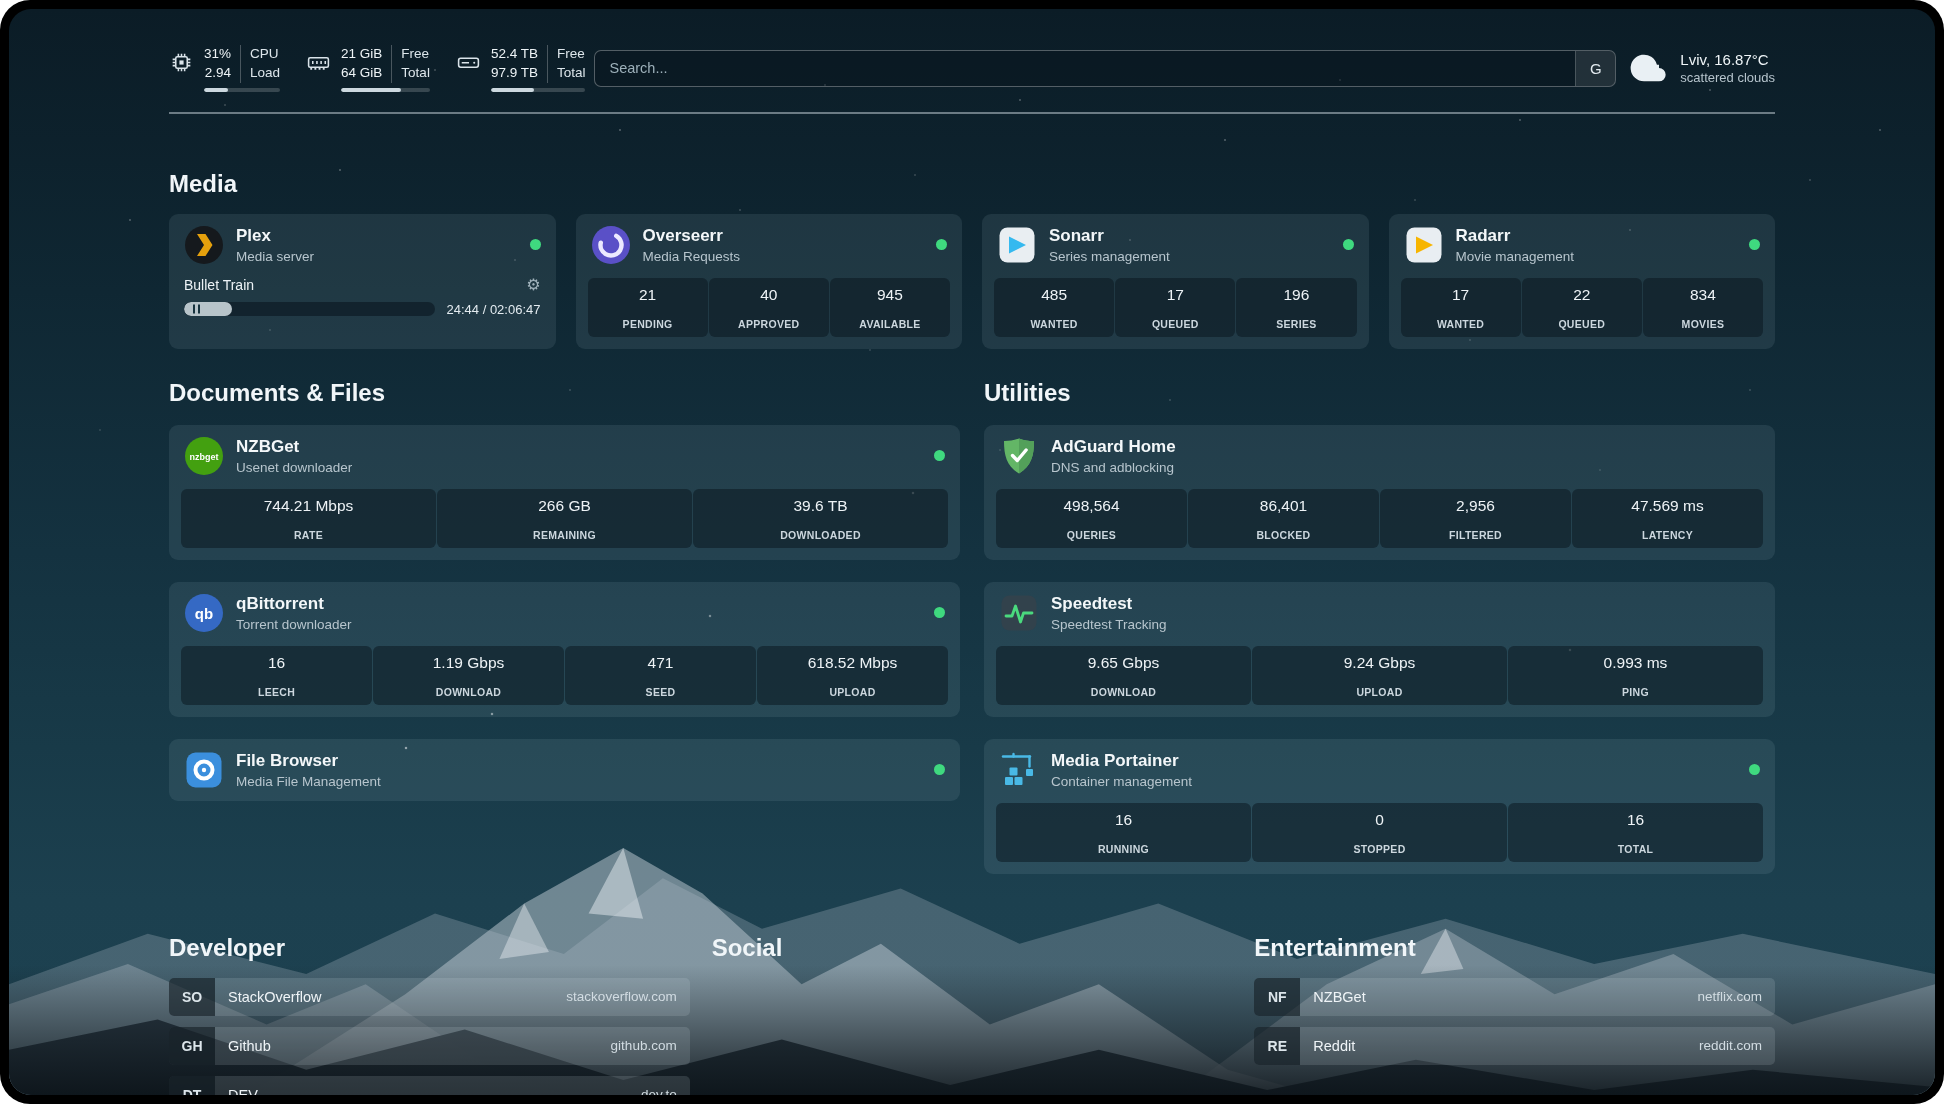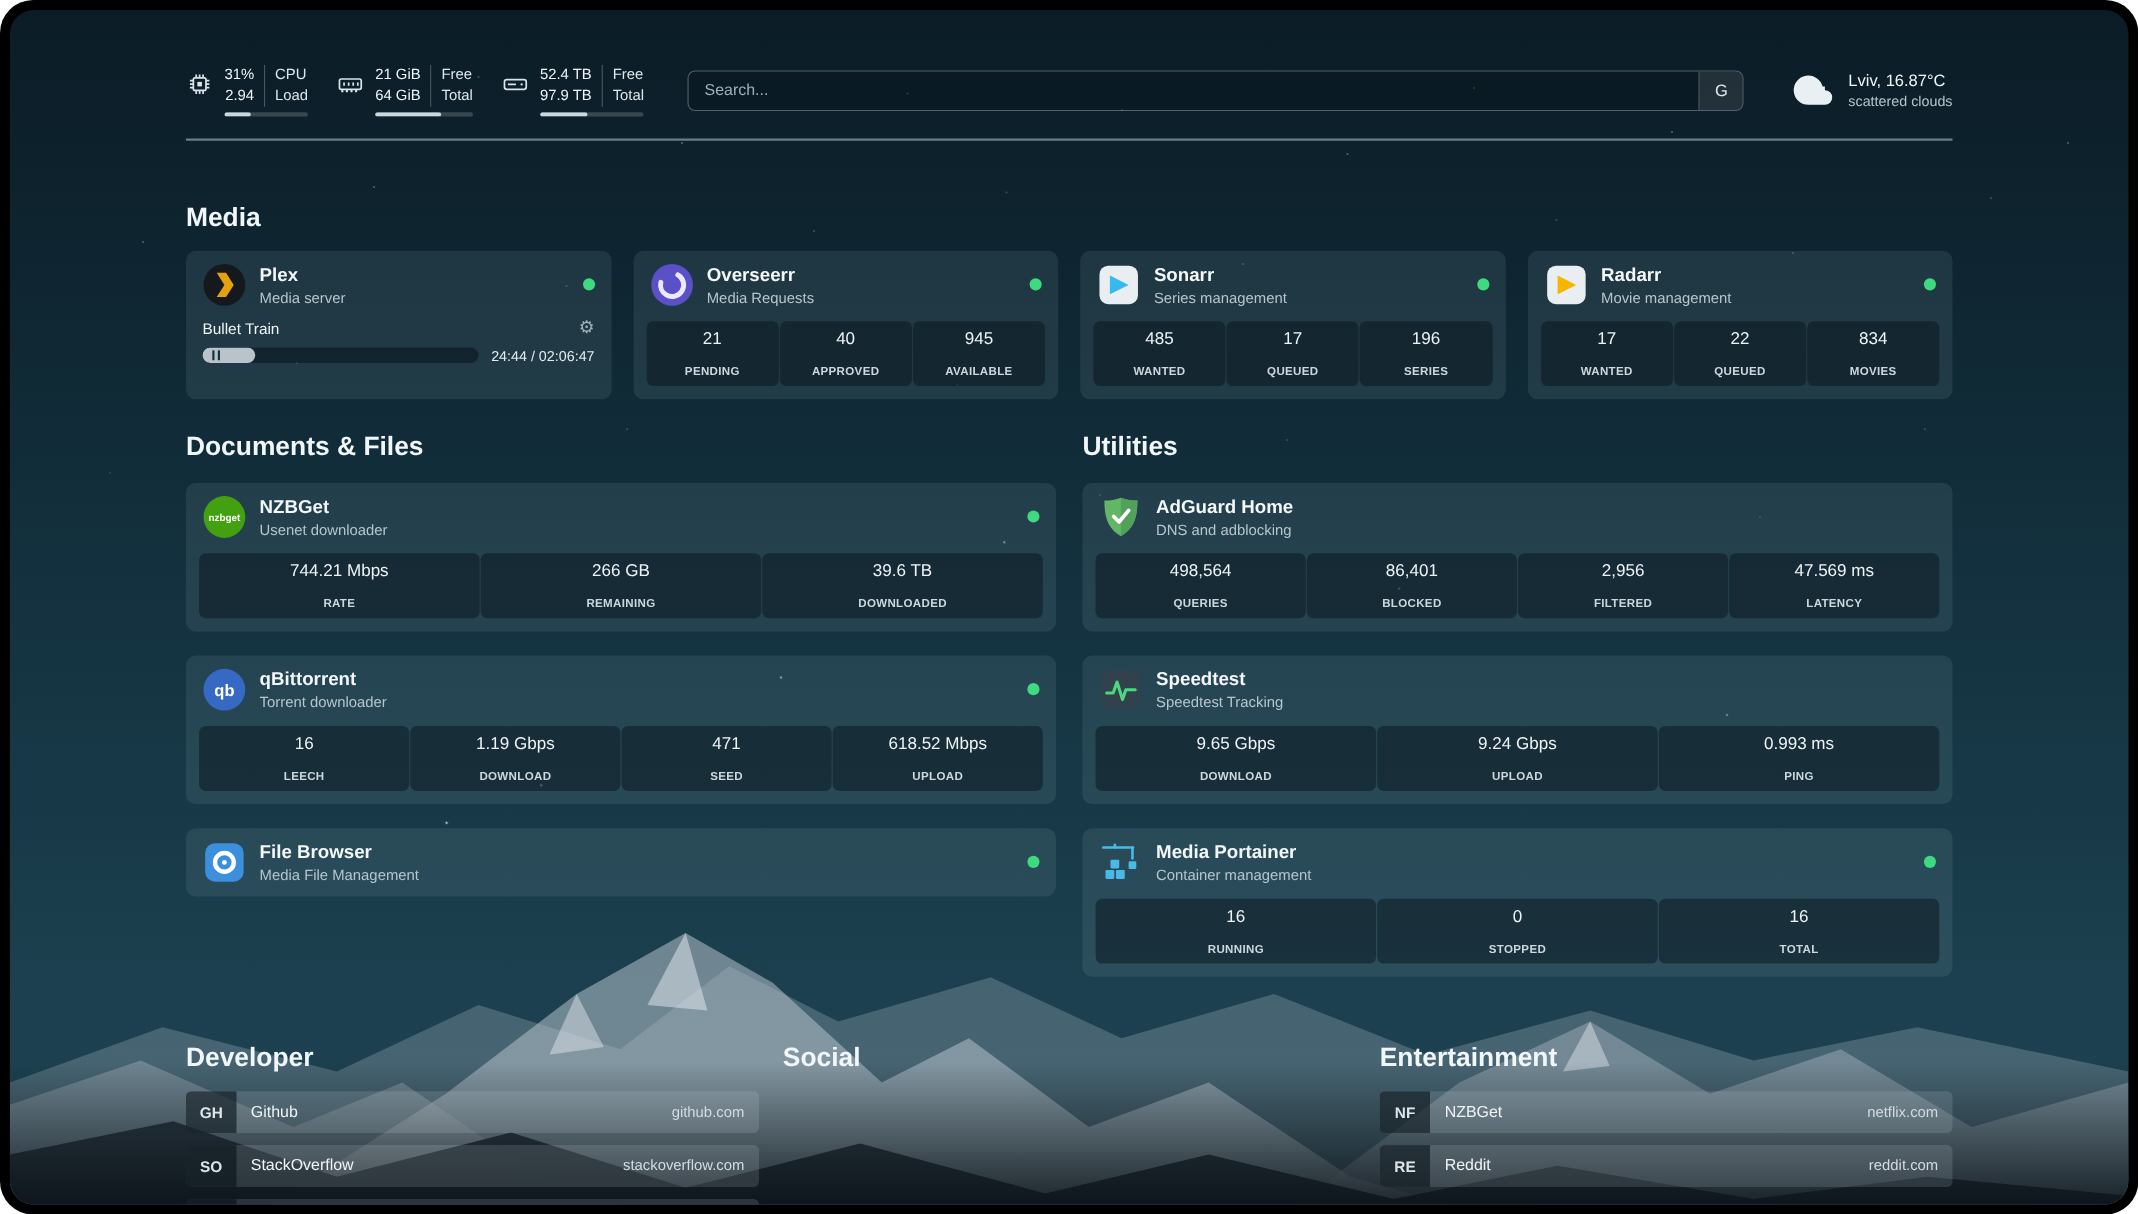--- a/index.html
+++ b/index.html
@@ -29,21 +29,21 @@
       1740px 380px rgba(255,255,255,.18), 90px 420px rgba(255,255,255,.14), 990px 440px rgba(255,255,255,.14),
       1590px 460px rgba(255,255,255,.14),
       482px 704px 1px rgba(255,255,255,.75), 700px 606px 1px rgba(255,255,255,.65),
       396px 738px 1px rgba(255,255,255,.85), 903px 483px 1px rgba(255,255,255,.55),
       1262px 525px 1px rgba(255,255,255,.55), 1560px 640px 1px rgba(255,255,255,.5);
   }
 
   .content { position:relative; z-index:2; height:100%; padding:0 160px; }
 
   
-  .topbar { display:flex; align-items:center; padding-top:50px; gap:40px; }
+  .topbar { display:flex; align-items:center; padding-top:36px; gap:9px; }
   .resources { display:flex; gap:26px; align-items:flex-start; }
   .res { display:flex; gap:10px; align-items:flex-start; }
   .res-icon { margin-top:5px; }
   .res-icon svg { display:block; }
   .res-body { display:flex; flex-direction:column; }
   .res-grid { display:flex; }
   .res-vals { display:flex; flex-direction:column; align-items:flex-end; padding-right:9px; }
   .res-labels { display:flex; flex-direction:column; align-items:flex-start; padding-left:9px; border-left:1px solid rgba(255,255,255,.25); }
   .res-val { font-size:13.5px; color:#eef4f7; line-height:1.4; white-space:nowrap; }
   .res-label { font-size:13.5px; color:#dde6eb; line-height:1.4; white-space:nowrap; }
@@ -550,28 +550,28 @@
           </div>
         </div>
       </div>
 
       <div class="bookmarks">
 
         <div class="bm-col">
           <h2 class="section-title">Developer</h2>
           <div class="bm-rows">
             <a class="bm-row">
+              <span class="bm-abbr">SO</span>
+              <span class="bm-name">StackOverflow</span>
+              <span class="bm-url">stackoverflow.com</span>
+            </a>
+            <a class="bm-row">
               <span class="bm-abbr">GH</span>
               <span class="bm-name">Github</span>
               <span class="bm-url">github.com</span>
-            </a>
-            <a class="bm-row">
-              <span class="bm-abbr">SO</span>
-              <span class="bm-name">StackOverflow</span>
-              <span class="bm-url">stackoverflow.com</span>
             </a>
             <a class="bm-row">
               <span class="bm-abbr">DT</span>
               <span class="bm-name">DEV</span>
               <span class="bm-url">dev.to</span>
             </a>
           </div>
         </div>
 
         <div class="bm-col">

